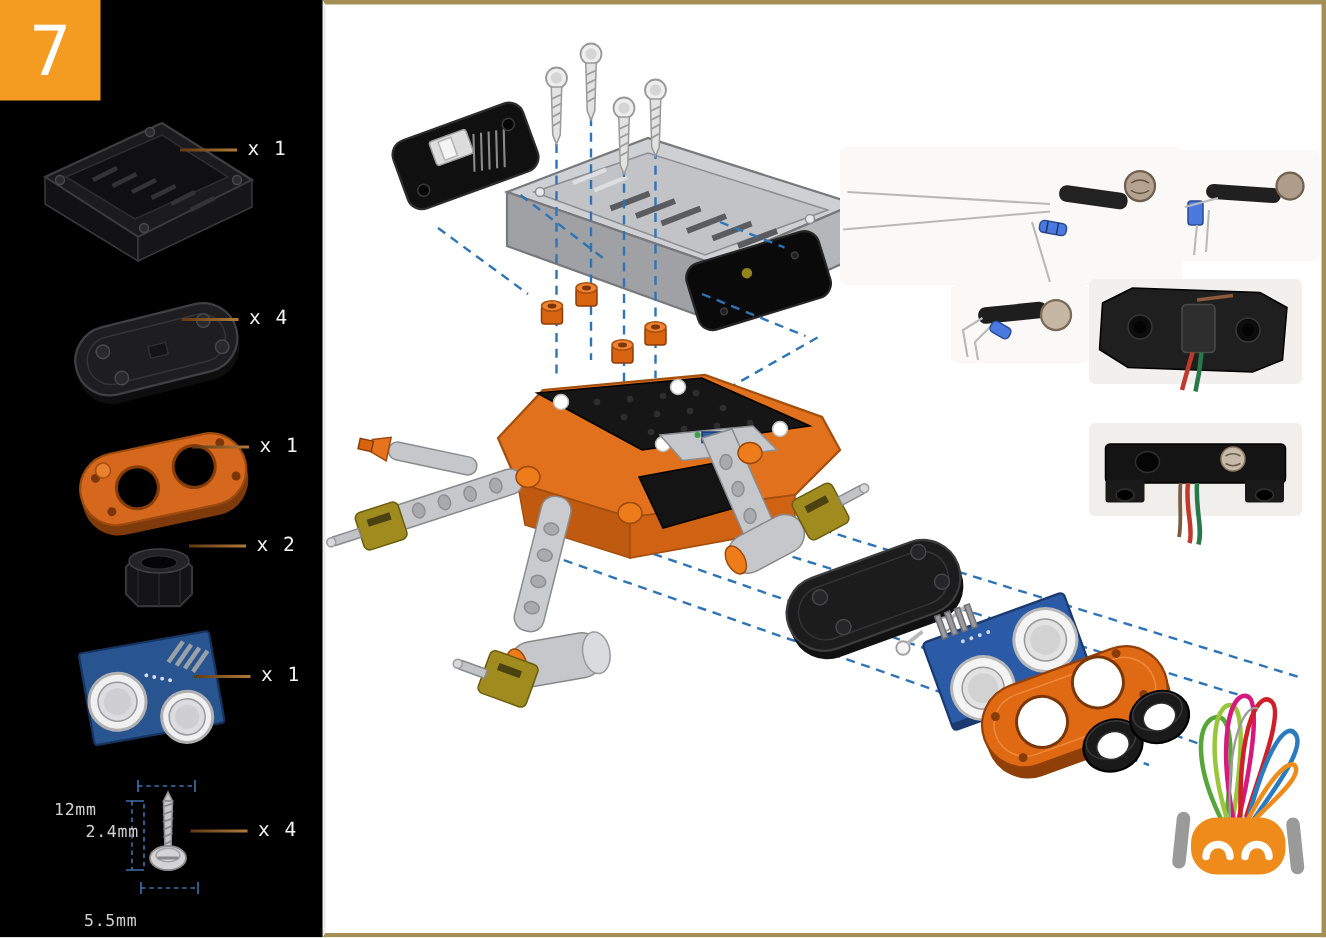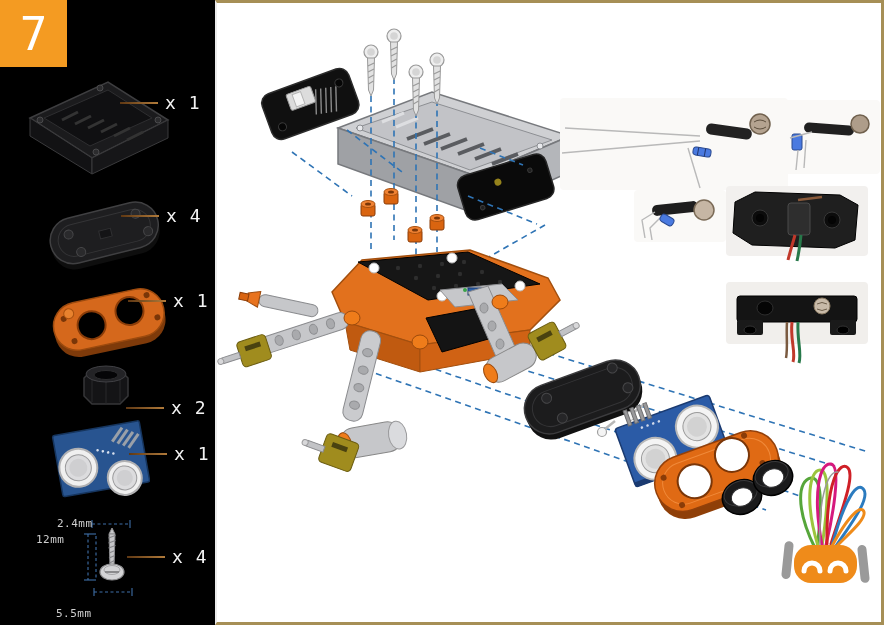--- a/index.html
+++ b/index.html
@@ -7,21 +7,21 @@
         font-family:"DejaVu Sans Mono","Liberation Mono",monospace;}
   .main-area{position:absolute;left:215px;top:0;width:669px;height:625px;box-sizing:border-box;
              background:#ffffff;border:3px solid #A68F56;border-left:2px solid #ececec;}
   .main-svg{position:absolute;left:0;top:0;}
   .sidebar{position:absolute;left:0;top:0;width:215px;height:625px;background:#000000;z-index:2;}
   .badge{position:absolute;left:0;top:0;width:67px;height:67px;background:#F49B22;color:#ffffff;
          display:flex;align-items:center;justify-content:center;font-size:46px;line-height:1;}
   .part-img{position:absolute;}
   .callout{position:absolute;display:flex;align-items:center;gap:7px;}
   .cline{display:block;width:38px;height:2px;background:linear-gradient(90deg,#5f3813,#b07a3a);}
-  .qty{color:#f2f2f2;font-size:18px;letter-spacing:1px;white-space:nowrap;}
+  .qty{color:#f2f2f2;font-size:13px;letter-spacing:1px;white-space:nowrap;}
   .dim{position:absolute;color:#cfcfcf;font-size:11px;letter-spacing:.5px;white-space:nowrap;}
 </style>
 </head>
 <body>
 
 <div class="page">
 
   <div class="main-area">
     <svg class="main-svg" width="664" height="619" viewBox="217 3 664 619">
 
@@ -472,21 +472,21 @@
     <svg class="part-img" style="left:80px;top:358px" width="54" height="54" viewBox="80 358 54 54">
       <polygon points="92,370 120,370 128,378 128,396 120,404 92,404 84,396 84,378" fill="#141416" stroke="#363638" stroke-width="1.5"></polygon>
       <g stroke="#28282a">
           <line x1="92" y1="374" x2="92" y2="402"></line>
           <line x1="106" y1="376" x2="106" y2="404"></line>
           <line x1="120" y1="374" x2="120" y2="402"></line>
         </g>
       <ellipse cx="106" cy="374" rx="20" ry="8" fill="#232326" stroke="#404044"></ellipse>
       <ellipse cx="106" cy="375" rx="12" ry="4.5" fill="#050507" stroke="#2c2c2e"></ellipse>
     </svg>
-    <div class="callout" style="left:126px;top:397px">
+    <div class="callout" style="left:126px;top:356px">
       <span class="cline"></span>
       <span class="qty">x 2</span>
     </div>
 
     <svg class="part-img" style="left:50px;top:420px" width="100" height="90" viewBox="50 420 100 90">
       <g transform="rotate(-10 100 464)">
         <rect x="58" y="428" width="88" height="62" rx="2" fill="#285490" stroke="#16355e" stroke-width="1.5"></rect>
         <g stroke="#9aa0a8" stroke-width="3">
           <line x1="116" y1="444" x2="128" y2="432"></line>
             <line x1="121" y1="447" x2="133" y2="435"></line>
@@ -534,21 +534,21 @@
           <line x1="108.5" y1="543" x2="115.5" y2="540.5"></line>
         <line x1="108.5" y1="548" x2="115.5" y2="545.5"></line>
           <line x1="109" y1="553" x2="115" y2="550.5"></line>
         <line x1="109" y1="558" x2="115" y2="555.5"></line>
           <line x1="109.5" y1="563" x2="114.5" y2="560.5"></line>
       </g>
       <ellipse cx="112" cy="572" rx="12" ry="8" fill="#d4d4d6" stroke="#8e8e90" stroke-width="1.2"></ellipse>
       <ellipse cx="112" cy="570" rx="8" ry="4.5" fill="none" stroke="#a6a6a8"></ellipse>
       <line x1="105" y1="572" x2="119" y2="572" stroke="#8a8a8c" stroke-width="2"></line>
     </svg>
-    <span class="dim" style="left:57px;top:517px">2.4mm</span>
+    <span class="dim" style="left:57px;top:548px">2.4mm</span>
     <span class="dim" style="left:36px;top:533px">12mm</span>
     <span class="dim" style="left:56px;top:607px">5.5mm</span>
     <div class="callout" style="left:127px;top:546px">
       <span class="cline"></span>
       <span class="qty">x 4</span>
     </div>
   </aside>
 </div>
 
 </body></html>

